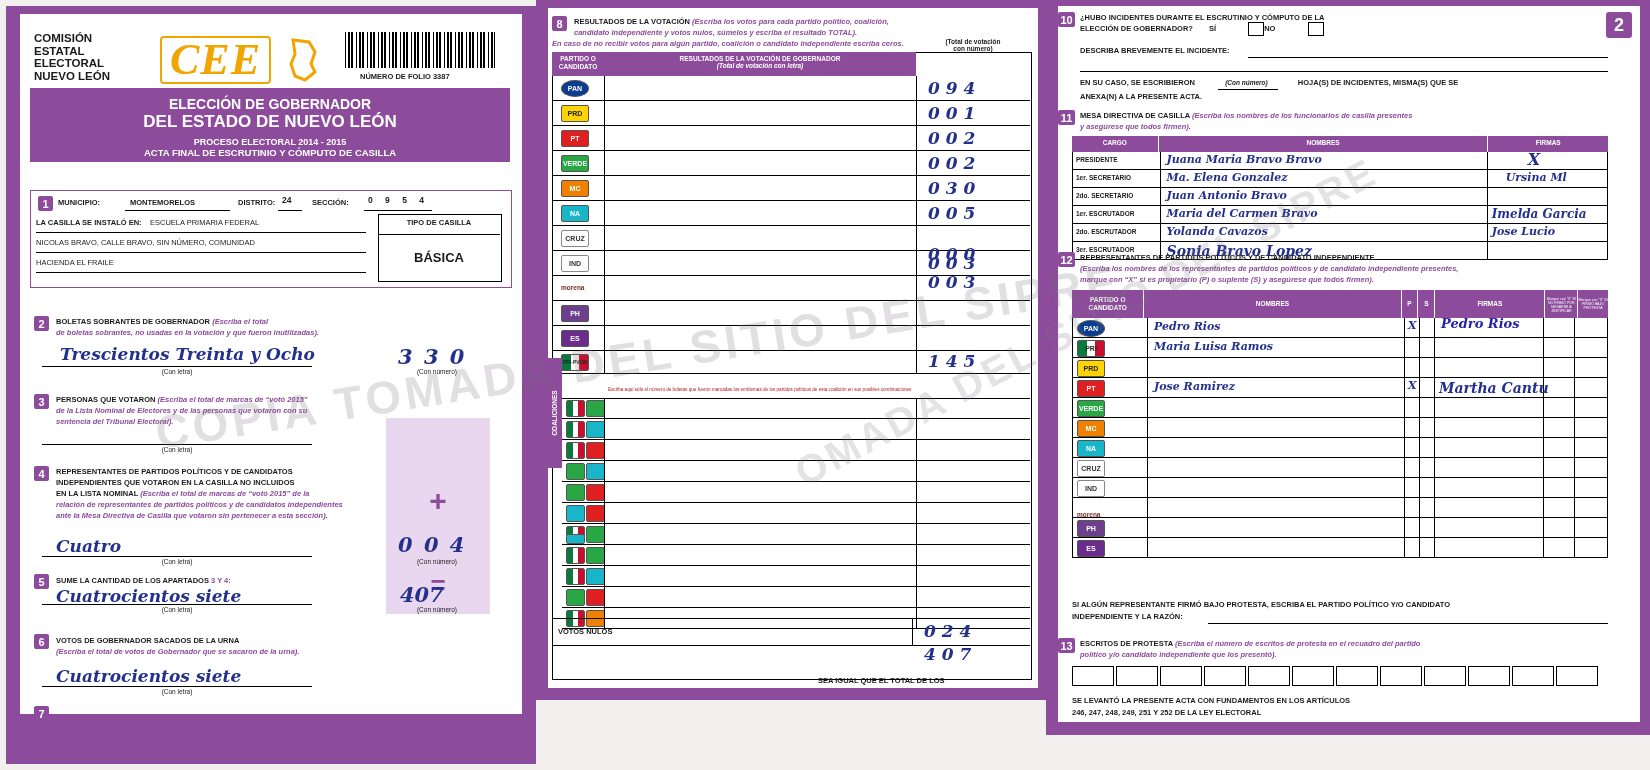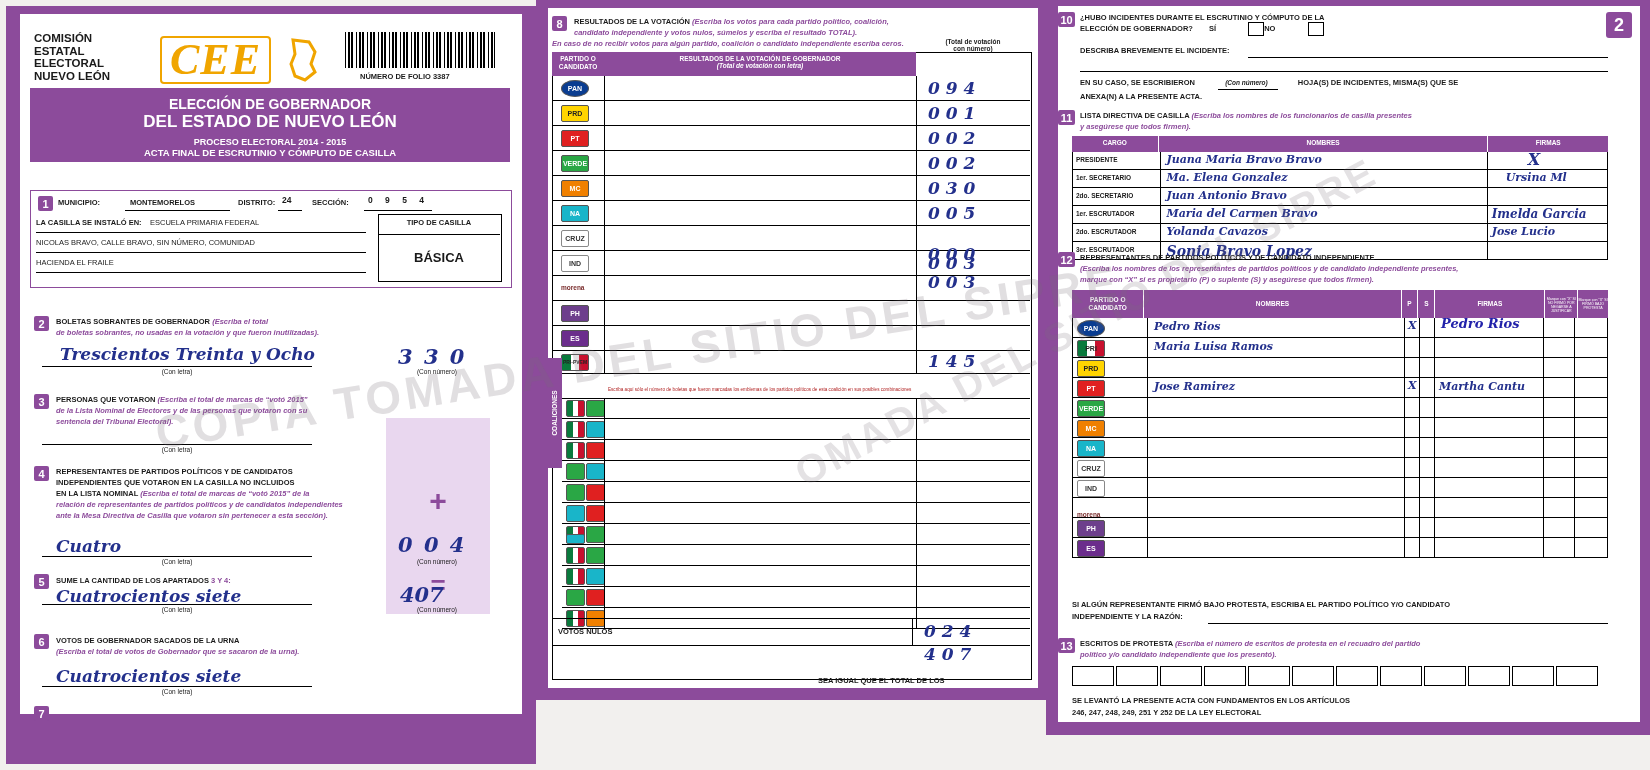--- a/index.html
+++ b/index.html
@@ -427,21 +427,21 @@
     <div class="abs xsmall b" style="left:22px;top:72px;">
       <span>EN SU CASO, SE ESCRIBIERON</span>
       <span class="i tiny" style="margin:0 28px;">(Con número)</span>
       <span>HOJA(S) DE INCIDENTES, MISMA(S) QUE SE</span>
     </div>
     <div class="abs fieldline" style="left:160px;top:82px;width:60px;"></div>
     <div class="abs xsmall b" style="left:22px;top:86px;">ANEXA(N) A LA PRESENTE ACTA.</div>
 
     <div class="abs num" style="left:0px;top:104px;width:17px;">11</div>
     <div class="abs xsmall b" style="left:22px;top:105px;">
-      <span>LISTA DIRECTIVA DE CASILLA</span>
+      <span>MESA DIRECTIVA DE CASILLA</span>
       <span class="i" style="color:#8c4b9b;">(Escriba los nombres de los funcionarios de casilla presentes</span>
     </div>
     <div class="abs xsmall b i" style="left:22px;top:116px;color:#8c4b9b;">y asegúrese que todos firmen).</div>
 
     <div class="abs" style="left:14px;top:130px;width:536px;">
       <div style="display:flex;height:16px;background:#8c4b9b;color:#fff;">
         <div class="tiny b c" style="width:86px;padding-top:3px;border-right:1px solid #fff;">CARGO</div>
         <div class="tiny b c" style="width:330px;padding-top:3px;border-right:1px solid #fff;">NOMBRES</div>
         <div class="tiny b c" style="width:120px;padding-top:3px;">FIRMAS</div>
       </div>
@@ -550,21 +550,21 @@
       <div style="display:flex;height:19px;border:1px solid #000;border-top:none;">
         <div style="width:70px;border-right:1px solid #000;padding:2px 0 0 4px;"><span class="party pt">PT</span></div>
         <div style="width:256px;border-right:1px solid #000;position:relative;">
             <span class="hw sm" style="position:absolute;left:6px;top:2px;font-size:11px;">Jose Ramirez</span>
           </div>
         <div style="width:14px;border-right:1px solid #000;position:relative;">
             <span class="hw" style="position:absolute;left:3px;top:1px;font-size:11px;">X</span>
           </div>
         <div style="width:14px;border-right:1px solid #000;"></div>
         <div style="width:108px;border-right:1px solid #000;position:relative;">
-            <span class="hw" style="position:absolute;left:4px;top:2px;font-size:11px;">Martha Cantu</span>
+            <span class="hw" style="position:absolute;left:4px;top:2px;font-size:14px;">Martha Cantu</span>
           </div>
         <div style="width:30px;border-right:1px solid #000;"></div>
         <div style="width:28px;"></div>
       </div>
       <div style="display:flex;height:19px;border:1px solid #000;border-top:none;">
         <div style="width:70px;border-right:1px solid #000;padding:2px 0 0 4px;"><span class="party verde">VERDE</span></div>
         <div style="width:256px;border-right:1px solid #000;"></div>
         <div style="width:14px;border-right:1px solid #000;"></div>
         <div style="width:14px;border-right:1px solid #000;"></div>
         <div style="width:108px;border-right:1px solid #000;"></div>

